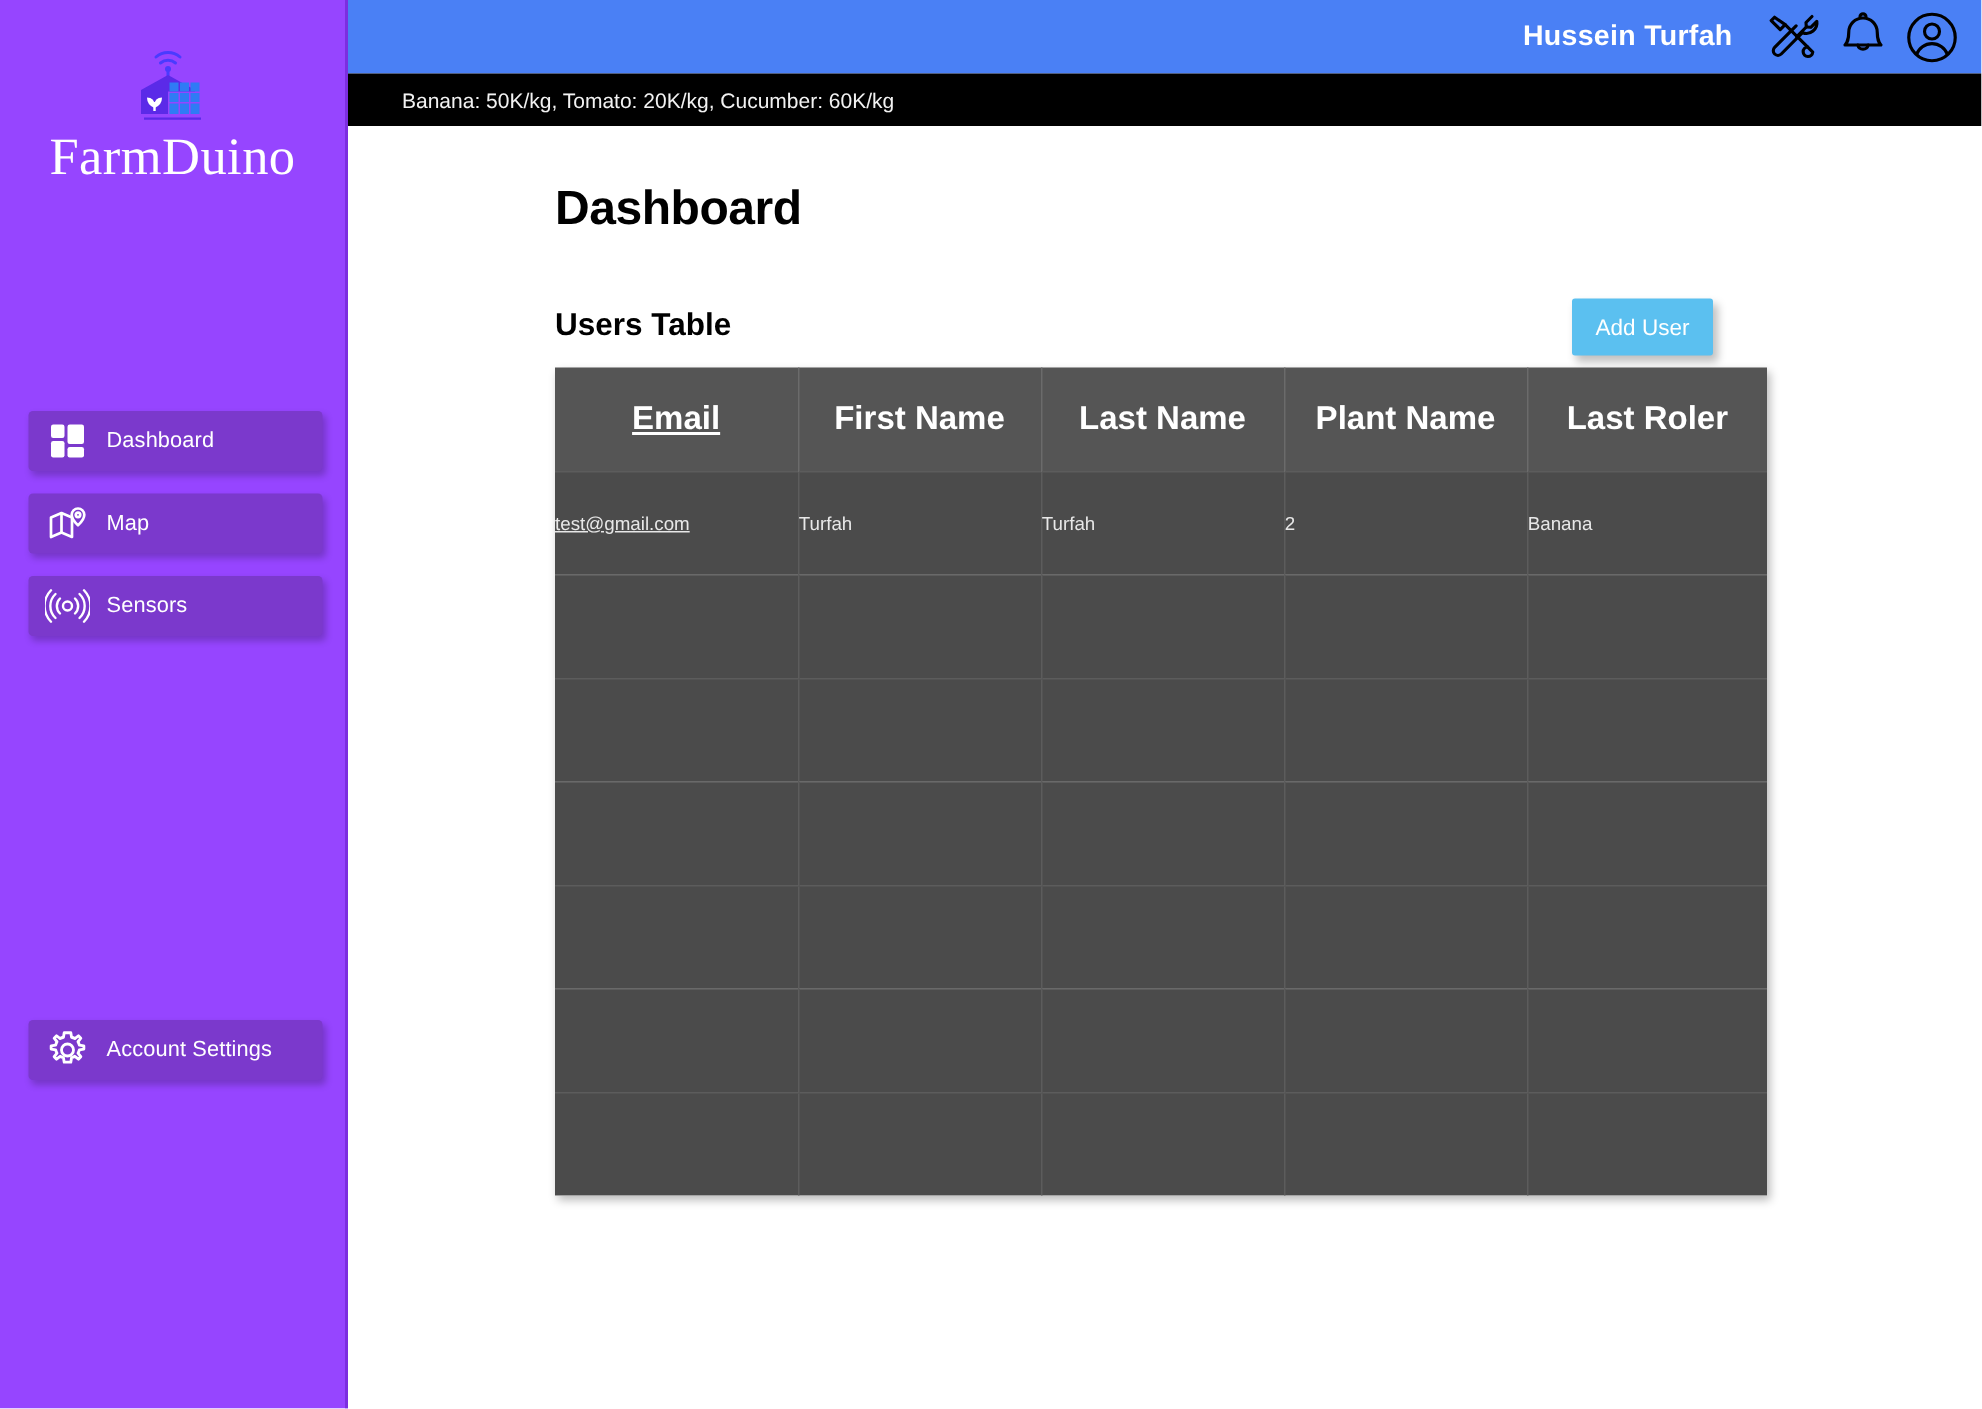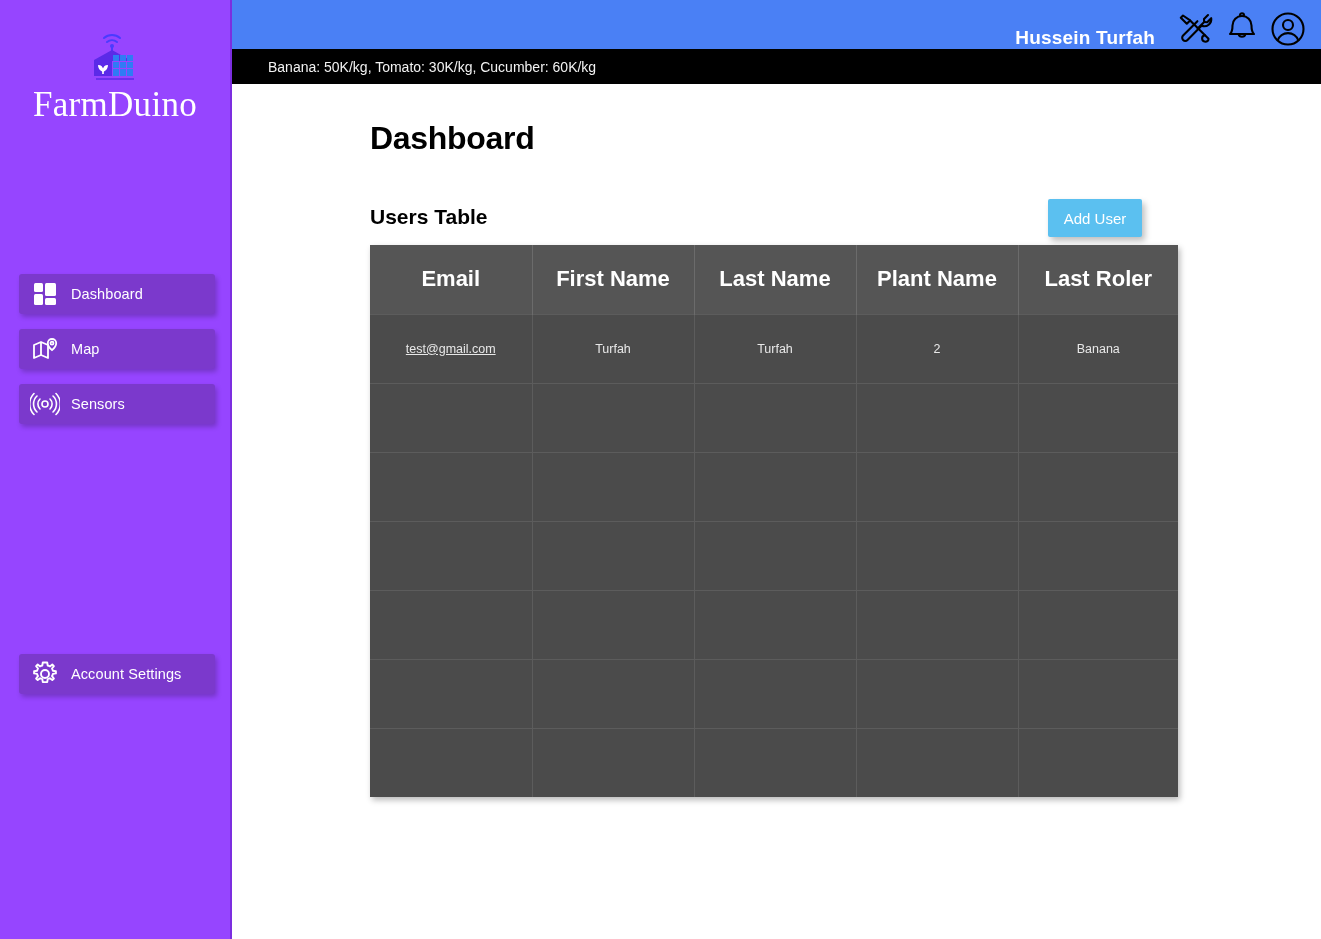--- a/index.html
+++ b/index.html
@@ -36,34 +36,34 @@
     cursor: pointer;
   }
   .nav-ico {
     width: 52px; display: flex; align-items: center; justify-content: center;
     flex: 0 0 52px;
   }
   .nav-label {
     color: #ffffff; font-size: 14.5px; letter-spacing: .1px;
   }
   #settings-item {
-    position: absolute; top: 654px; left: 19px;
+    position: absolute; top: 680px; left: 19px;
     display: flex; align-items: center;
     height: 40px; width: 196px;
     background: #7b39cc; border-radius: 3px;
     box-shadow: 2px 3px 5px rgba(0,0,0,.22);
     cursor: pointer;
   }
 
   
   #topbar {
     position: absolute; left: 232px; top: 0;
     width: 1089px; height: 49px;
     background: #4a80f5;
-    display: flex; align-items: flex-end; justify-content: flex-end;
+    display: flex; align-items: center; justify-content: flex-end;
   }
   #user-name {
     color: #ffffff; font-size: 19px; font-weight: bold;
     margin-right: 18px; letter-spacing: .2px;
   }
   .top-ico {
     width: 46px; height: 40px;
     display: flex; align-items: center; justify-content: center;
     cursor: pointer;
   }
@@ -117,29 +117,29 @@
     height: 69px;
     border-right: 1px solid #6b6b6b;
     text-align: center;
   }
   #users-table th:last-child { border-right: none; }
   #users-table td {
     background: #4b4b4b;
     color: #e8e8e8;
     font-size: 12.5px;
     height: 69px;
-    text-align: center;
+    text-align: left;
     border-right: 1px solid #5c5c5c;
     border-top: 1px solid #5c5c5c;
   }
   #users-table td:last-child { border-right: none; }
   .email-link {
     color: #e8e8e8; text-decoration: underline; cursor: pointer; font-size: 12.5px;
   }
-  .col-email { width: 162px; }
+  .col-email { width: 162px; text-decoration: underline; }
   .col-first { width: 162px; }
   .col-last  { width: 162px; }
   .col-plant { width: 162px; }
   .col-role  { width: 160px; }
 </style>
 </head>
 <body>
 
 <div id="app">
 
@@ -259,21 +259,21 @@
     <span class="top-ico">
       <svg width="36" height="36" viewBox="0 0 36 36" fill="none" stroke="#000000" stroke-width="2.1">
         <circle cx="18" cy="18" r="15.5"></circle>
         <circle cx="18" cy="14" r="5"></circle>
         <path d="M7.6 29.5 a11 11 0 0 1 20.8 0"></path>
       </svg>
     </span>
   </div>
 
   <div id="ticker">
-    <span id="ticker-text">Banana: 50K/kg, Tomato: 30K/kg, Cucumber: 60K/kg</span>
+    <span id="ticker-text">Banana: 50K/kg, Tomato: 20K/kg, Cucumber: 60K/kg</span>
   </div>
 
   <div id="main">
     <h1 id="page-title">Dashboard</h1>
     <h2 id="table-title">Users Table</h2>
     <button id="add-user-btn">Add User</button>
 
     <table id="users-table">
       <thead>
         <tr>

